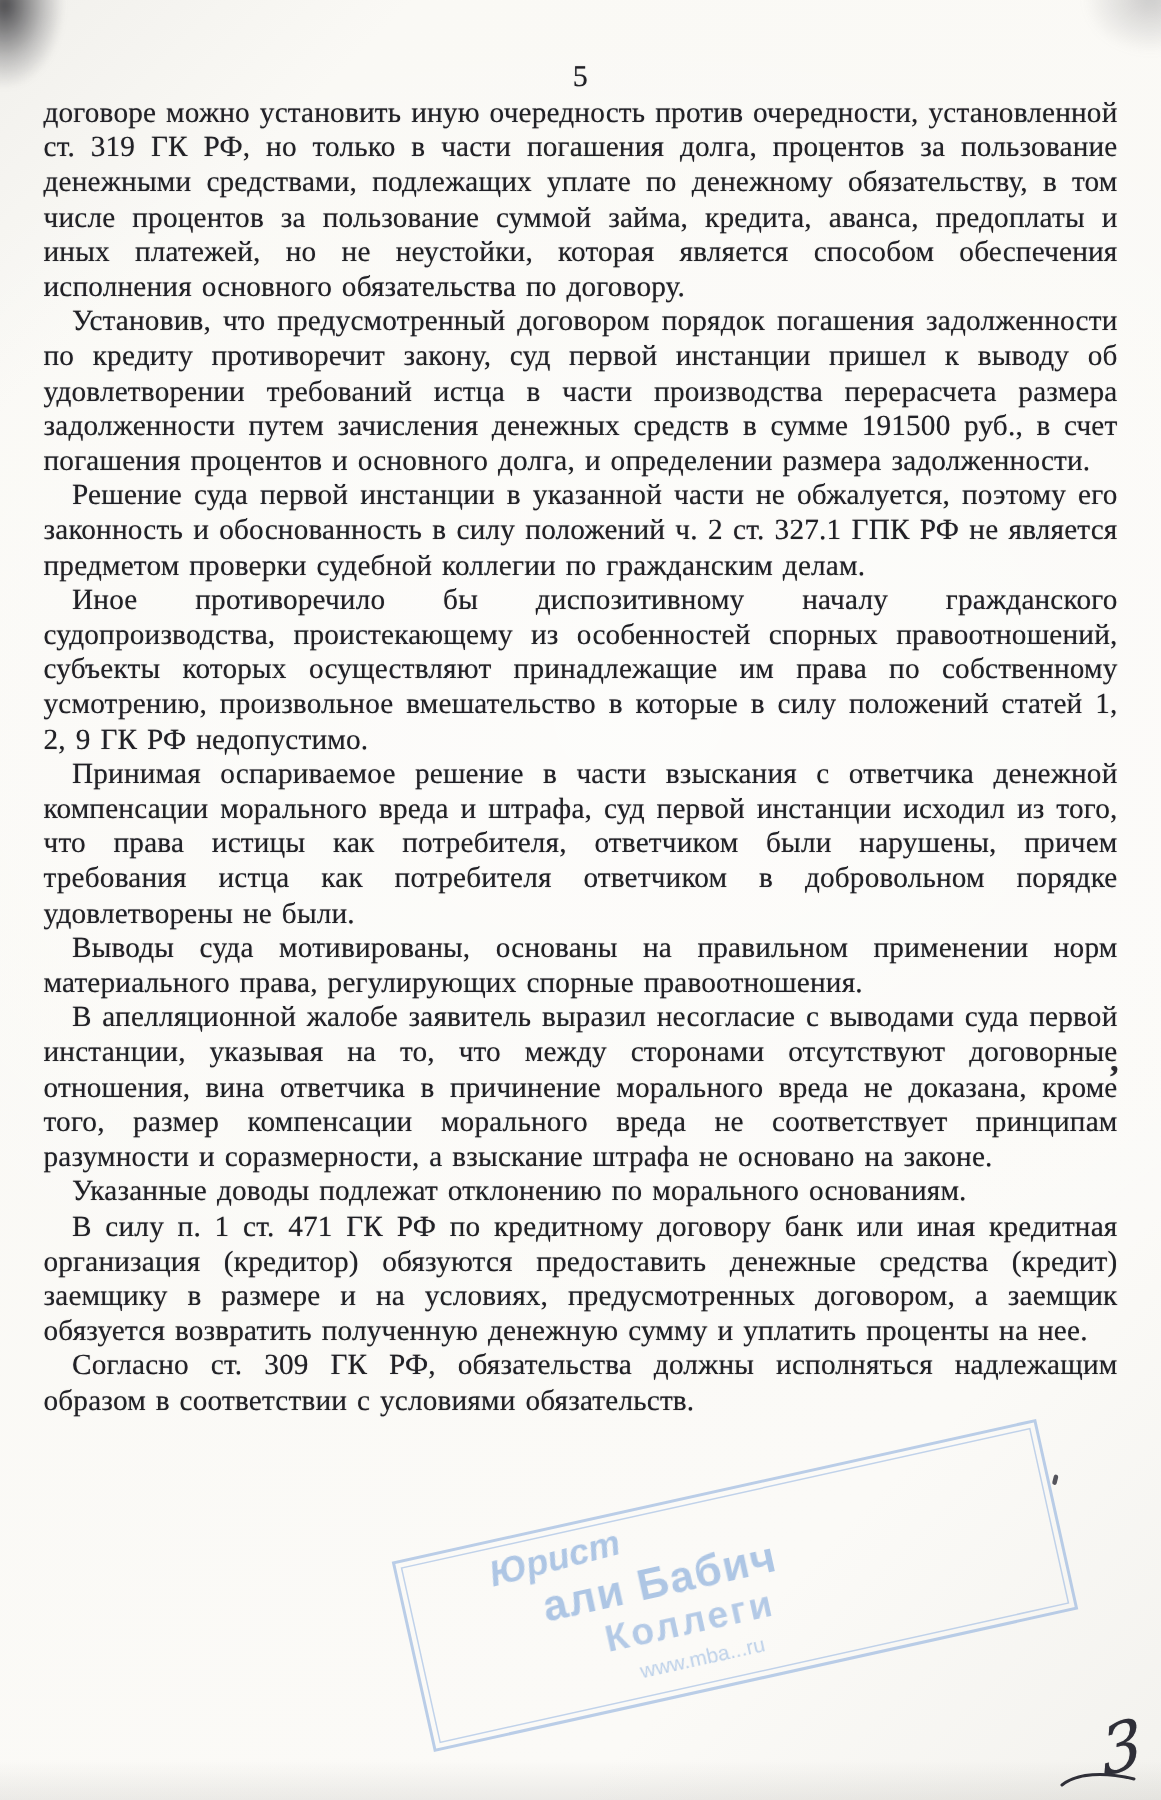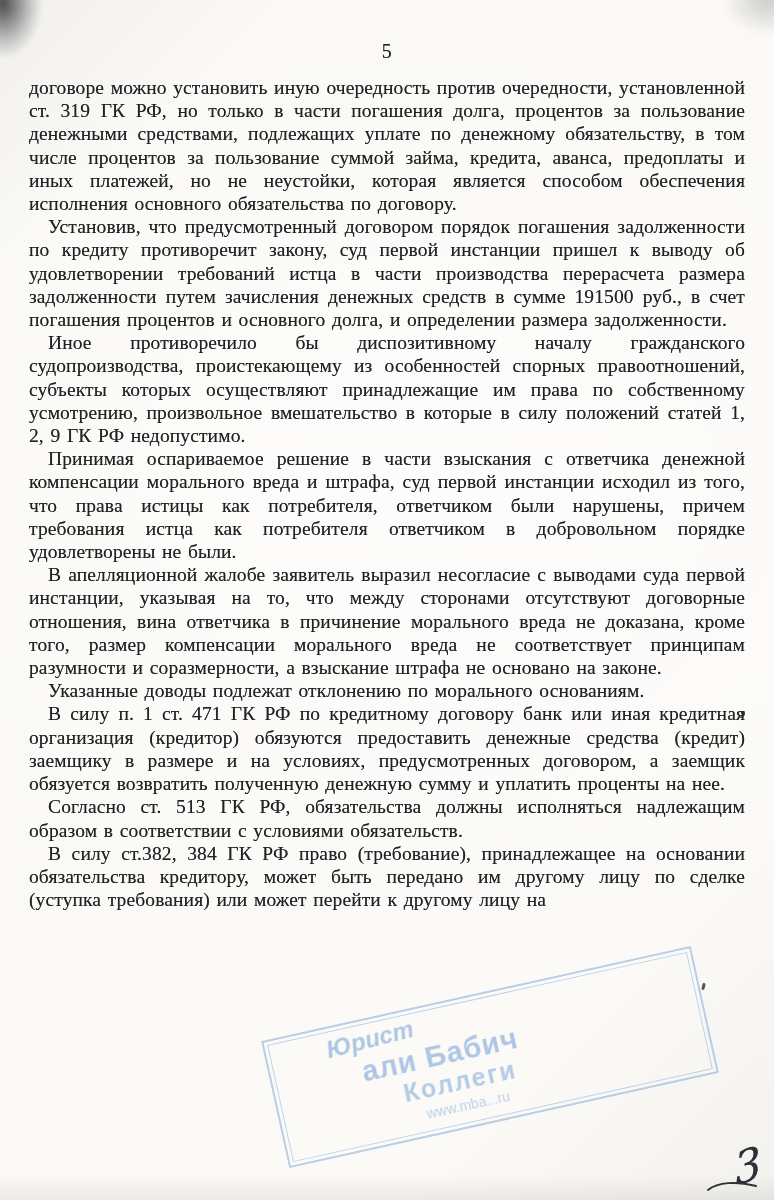--- a/index.html
+++ b/index.html
@@ -29,21 +29,21 @@
     position:absolute;left:0;bottom:0;width:100%;height:26px;
     background:linear-gradient(to bottom, rgba(0,0,0,0), rgba(120,118,112,.12));
   }
   
   .page-number{
     position:absolute;top:40px;left:0;width:100%;
     text-align:center;font-size:20px;letter-spacing:.5px;
     text-shadow:0 0 .6px rgba(30,30,35,.5);
   }
   
-  .text-block{position:absolute;left:29px;top:76px;width:716px;}
+  .text-block{position:absolute;left:29px;top:64px;width:716px;}
   .text-block p{
     margin:0;
     text-align:justify;
     text-indent:19px;
     font-size:19.5px;
     line-height:23.2px;
     word-spacing:1.6px;
     letter-spacing:.12px;
     text-shadow:0 0 .6px rgba(30,30,35,.55);
   }
@@ -93,27 +93,28 @@
 
   <div class="corner-smudge-tl"></div>
   <div class="corner-smudge-tr"></div>
   <div class="edge-shade-bottom"></div>
 
   <div class="page-number">5</div>
 
   <div class="text-block">
     <p class="continuation">договоре можно установить иную очередность против очередности, установленной ст. 319 ГК РФ, но только в части погашения долга, процентов за пользование денежными средствами, подлежащих уплате по денежному обязательству, в том числе процентов за пользование суммой займа, кредита, аванса, предоплаты и иных платежей, но не неустойки, которая является способом обеспечения исполнения основного обязательства по договору.</p>
     <p>Установив, что предусмотренный договором порядок погашения задолженности по кредиту противоречит закону, суд первой инстанции пришел к выводу об удовлетворении требований истца в части производства перерасчета размера задолженности путем зачисления денежных средств в сумме 191500 руб., в счет погашения процентов и основного долга, и определении размера задолженности.</p>
+    <p>Решение суда первой инстанции в указанной части не обжалуется, поэтому его законность и обоснованность в силу положений ч. 2 ст. 327.1 ГПК РФ не является предметом проверки судебной коллегии по гражданским делам.</p>
     <p>Иное противоречило бы диспозитивному началу гражданского судопроизводства, проистекающему из особенностей спорных правоотношений, субъекты которых осуществляют принадлежащие им права по собственному усмотрению, произвольное вмешательство в которые в силу положений статей 1, 2, 9 ГК РФ недопустимо.</p>
     <p>Принимая оспариваемое решение в части взыскания с ответчика денежной компенсации морального вреда и штрафа, суд первой инстанции исходил из того, что права истицы как потребителя, ответчиком были нарушены, причем требования истца как потребителя ответчиком в добровольном порядке удовлетворены не были.</p>
+    <p>Выводы суда мотивированы, основаны на правильном применении норм материального права, регулирующих спорные правоотношения.</p>
     <p>В апелляционной жалобе заявитель выразил несогласие с выводами суда первой инстанции, указывая на то, что между сторонами отсутствуют договорные отношения, вина ответчика в причинение морального вреда не доказана, кроме того, размер компенсации морального вреда не соответствует принципам разумности и соразмерности, а взыскание штрафа не основано на законе.</p>
     <p>Указанные доводы подлежат отклонению по морального основаниям.</p>
     <p>В силу п. 1 ст. 471 ГК РФ по кредитному договору банк или иная кредитная организация (кредитор) обязуются предоставить денежные средства (кредит) заемщику в размере и на условиях, предусмотренных договором, а заемщик обязуется возвратить полученную денежную сумму и уплатить проценты на нее.</p>
-    <p>Согласно ст. 513 ГК РФ, обязательства должны исполняться надлежащим образом в соответствии с условиями обязательств.</p>
-    <p>В силу ст.382, 384 ГК РФ право (требование), принадлежащее на основании обязательства кредитору, может быть передано им другому лицу по сделке (уступка требования) или может перейти к другому лицу на</p>
+    <p>Согласно ст. 309 ГК РФ, обязательства должны исполняться надлежащим образом в соответствии с условиями обязательств.</p>
   </div>
 
   <div class="watermark">
     <div class="wm-border-outer"></div>
     <div class="wm-border-inner"></div>
     <span class="wm-line wm-line-1">Юрист</span>
     <span class="wm-line wm-line-2">али Бабич</span>
     <span class="wm-line wm-line-3">Коллеги</span>
     <span class="wm-line wm-line-4">www.mba...ru</span>
   </div>

